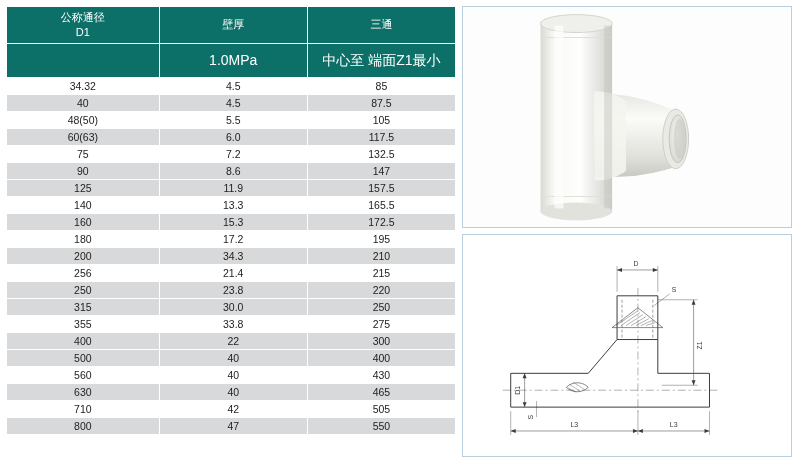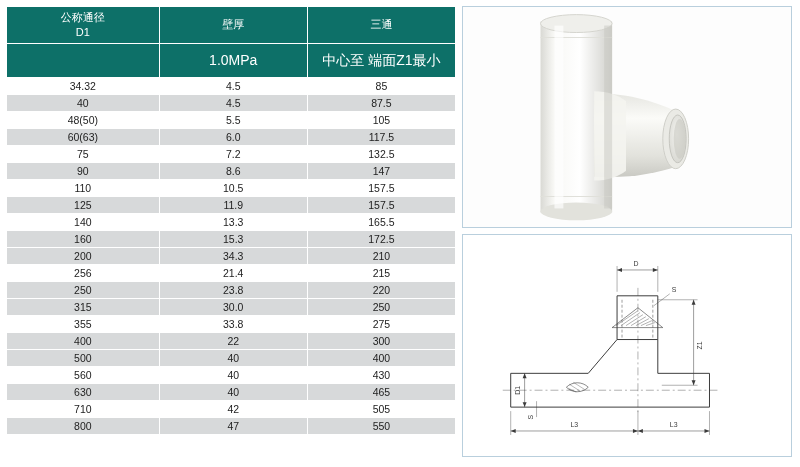--- a/index.html
+++ b/index.html
@@ -134,39 +134,39 @@
           <tr class="odd" data-interactable="false">
             <td data-interactable="false">75</td>
             <td data-interactable="false">7.2</td>
             <td data-interactable="false">132.5</td>
           </tr>
           <tr class="even" data-interactable="false">
             <td data-interactable="false">90</td>
             <td data-interactable="false">8.6</td>
             <td data-interactable="false">147</td>
           </tr>
-          <tr class="odd" data-interactable="false">
-            <td data-interactable="false">110</td>
-            <td data-interactable="false">10.5</td>
-            <td data-interactable="false">157.5</td>
-          </tr>
           <tr class="even" data-interactable="false">
             <td data-interactable="false">125</td>
             <td data-interactable="false">11.9</td>
             <td data-interactable="false">157.5</td>
           </tr>
           <tr class="odd" data-interactable="false">
             <td data-interactable="false">140</td>
             <td data-interactable="false">13.3</td>
             <td data-interactable="false">165.5</td>
           </tr>
           <tr class="even" data-interactable="false">
             <td data-interactable="false">160</td>
             <td data-interactable="false">15.3</td>
             <td data-interactable="false">172.5</td>
+          </tr>
+          <tr class="odd" data-interactable="false">
+            <td data-interactable="false">180</td>
+            <td data-interactable="false">17.2</td>
+            <td data-interactable="false">195</td>
           </tr>
           <tr class="even" data-interactable="false">
             <td data-interactable="false">200</td>
             <td data-interactable="false">34.3</td>
             <td data-interactable="false">210</td>
           </tr>
           <tr class="odd" data-interactable="false">
             <td data-interactable="false">256</td>
             <td data-interactable="false">21.4</td>
             <td data-interactable="false">215</td>

